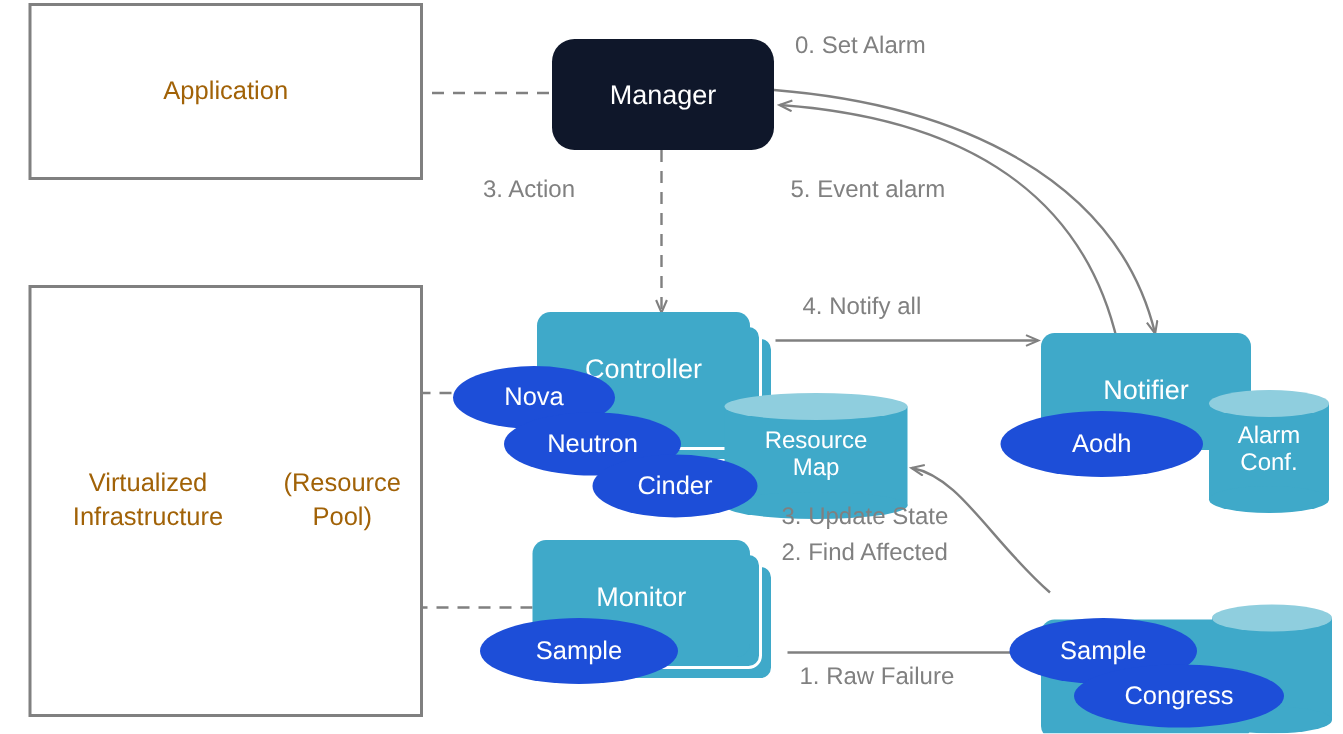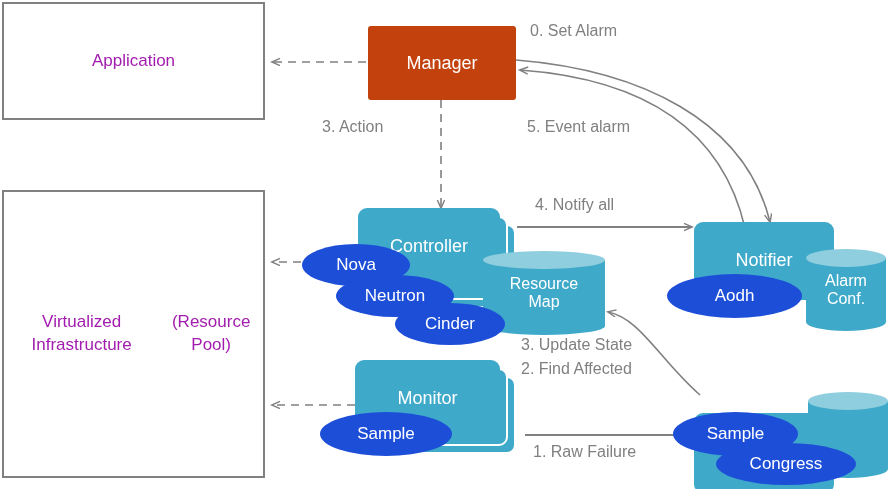--- a/index.html
+++ b/index.html
@@ -7,41 +7,41 @@
     position:relative;width:895px;height:489px;overflow:hidden;background:#fff;
     font-family:"Liberation Sans","DejaVu Sans",sans-serif;
   }
   #edges{position:absolute;left:0;top:0;width:895px;height:489px;}
   .node{position:absolute;box-sizing:border-box;}
 
   
   .plainbox{
     border:2px solid #808080;background:#ffffff;
     display:flex;align-items:center;justify-content:center;text-align:center;
-    color:#a21caf;font-size:17px;line-height:1.35;
+    color:#a16207;font-size:17px;line-height:1.35;margin-left:17px;
   }
 
   
   .graybox{
-    background:#c2410c;border-radius:3px;
+    background:#0f172a;border-radius:15px;
     display:flex;align-items:center;justify-content:center;
     color:#ffffff;font-size:18px;
   }
 
   
   .tealbox{
     background:#3fa9c9;border-radius:9px;
     display:flex;align-items:flex-start;justify-content:center;
     color:#ffffff;font-size:18px;
   }
   .tealbox.titled{padding-top:28px;}
   .stacklayer{background:#3fa9c9;border-radius:9px;border:2px solid #ffffff;}
 
   
-  .cyl{position:absolute;}
+  .cyl{position:absolute;margin-top:11px;}
   .cyl .body{
     position:absolute;left:0;right:0;top:9px;bottom:9px;
     background:#3fa9c9;
   }
   .cyl .top{
     position:absolute;left:0;right:0;top:0;height:18px;
     background:#8fcede;border-radius:50%;
   }
   .cyl .bottom{
     position:absolute;left:0;right:0;bottom:0;height:18px;

